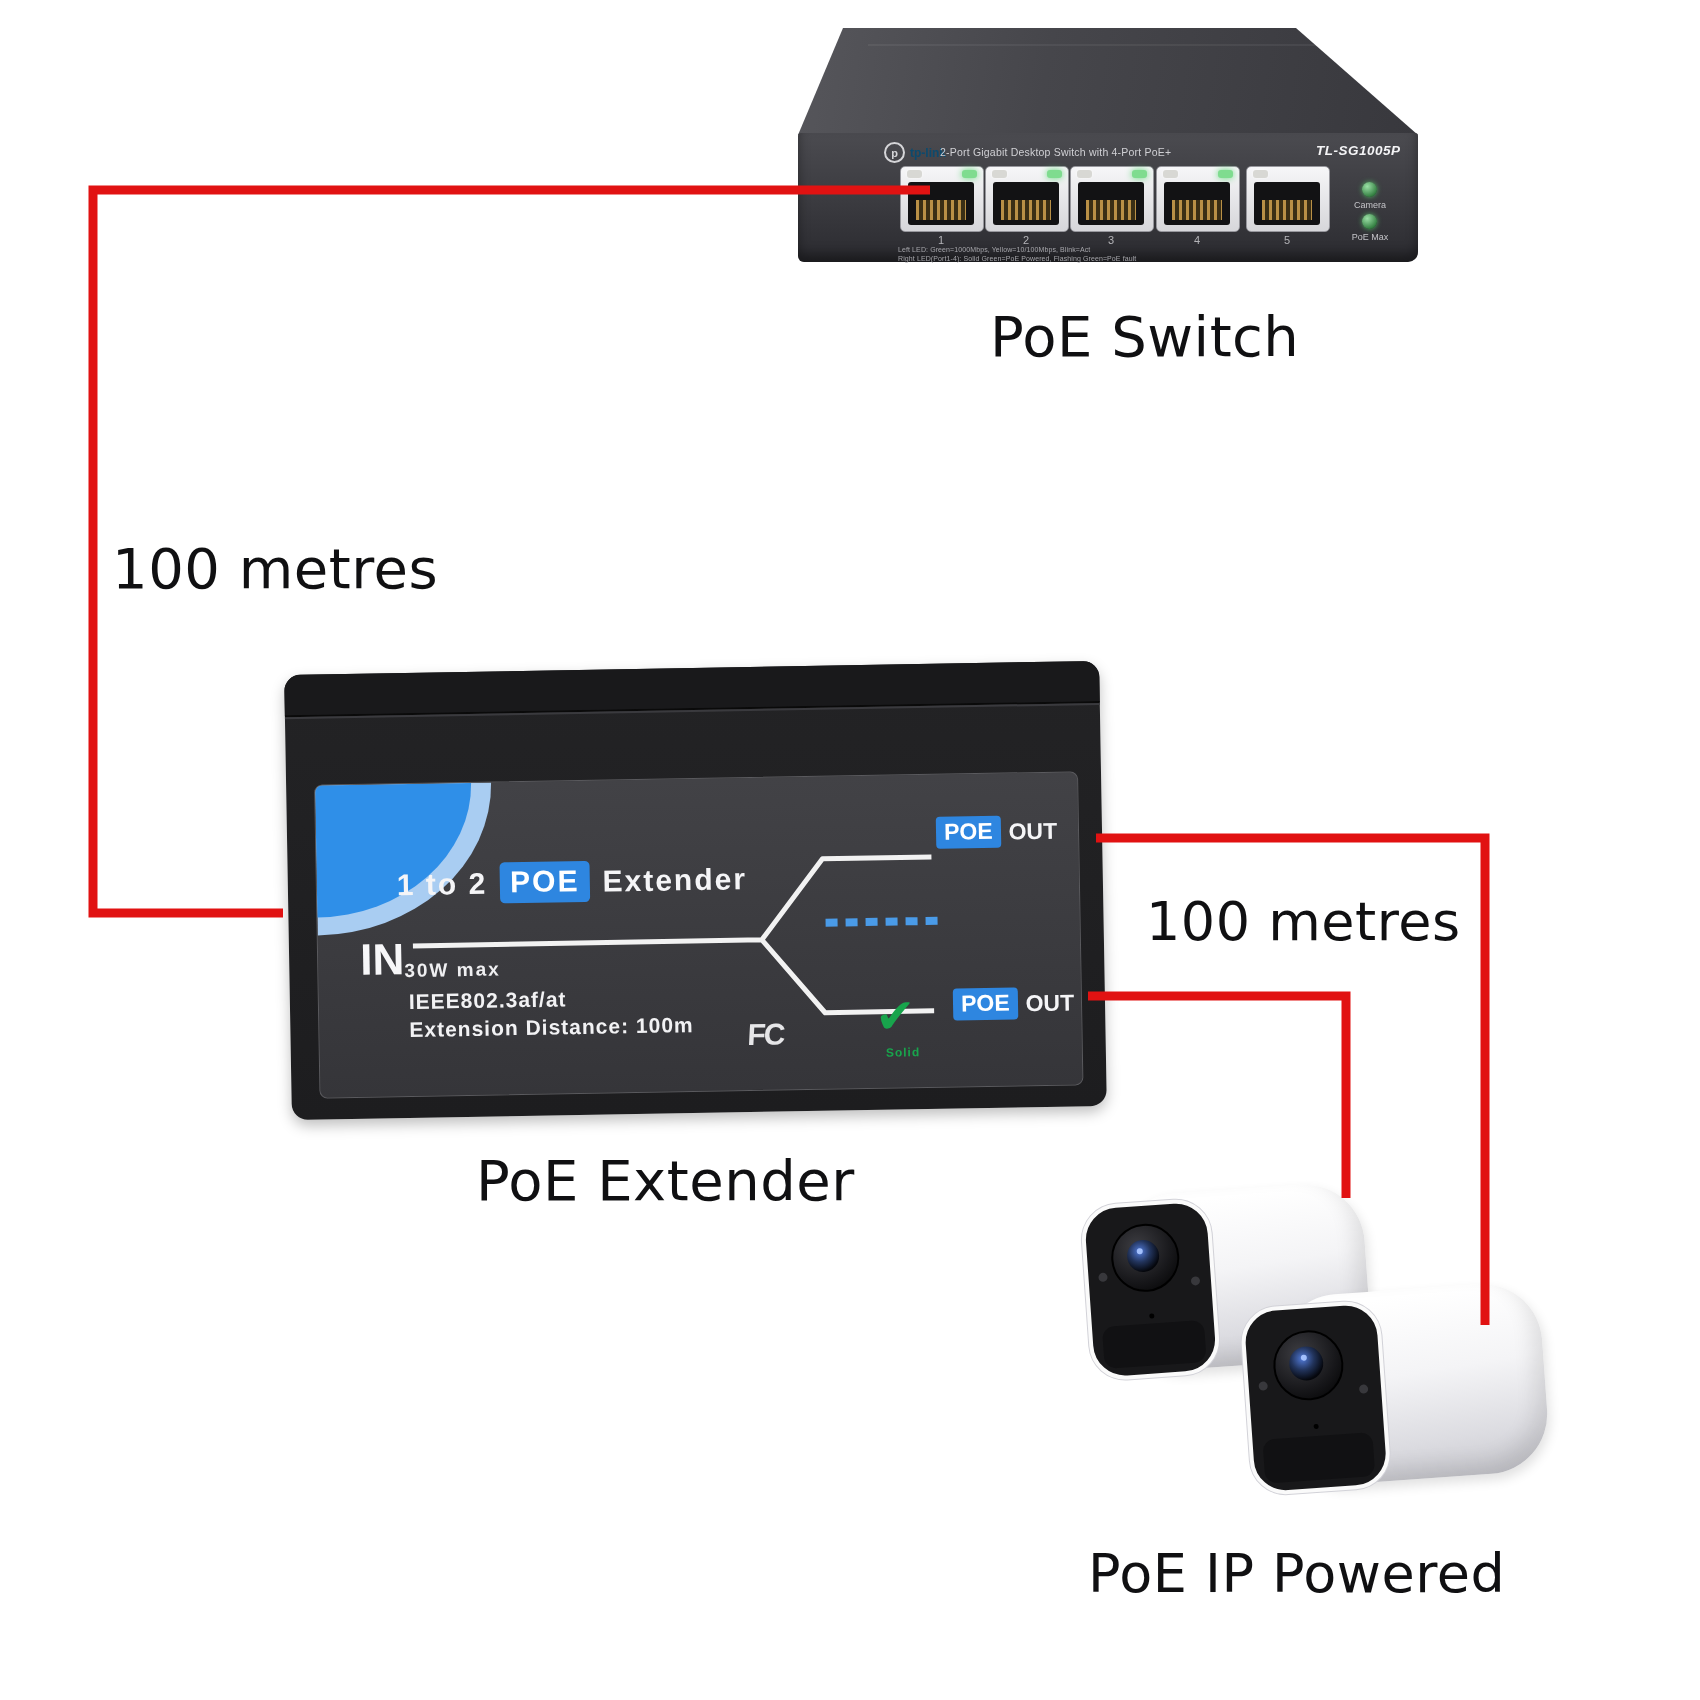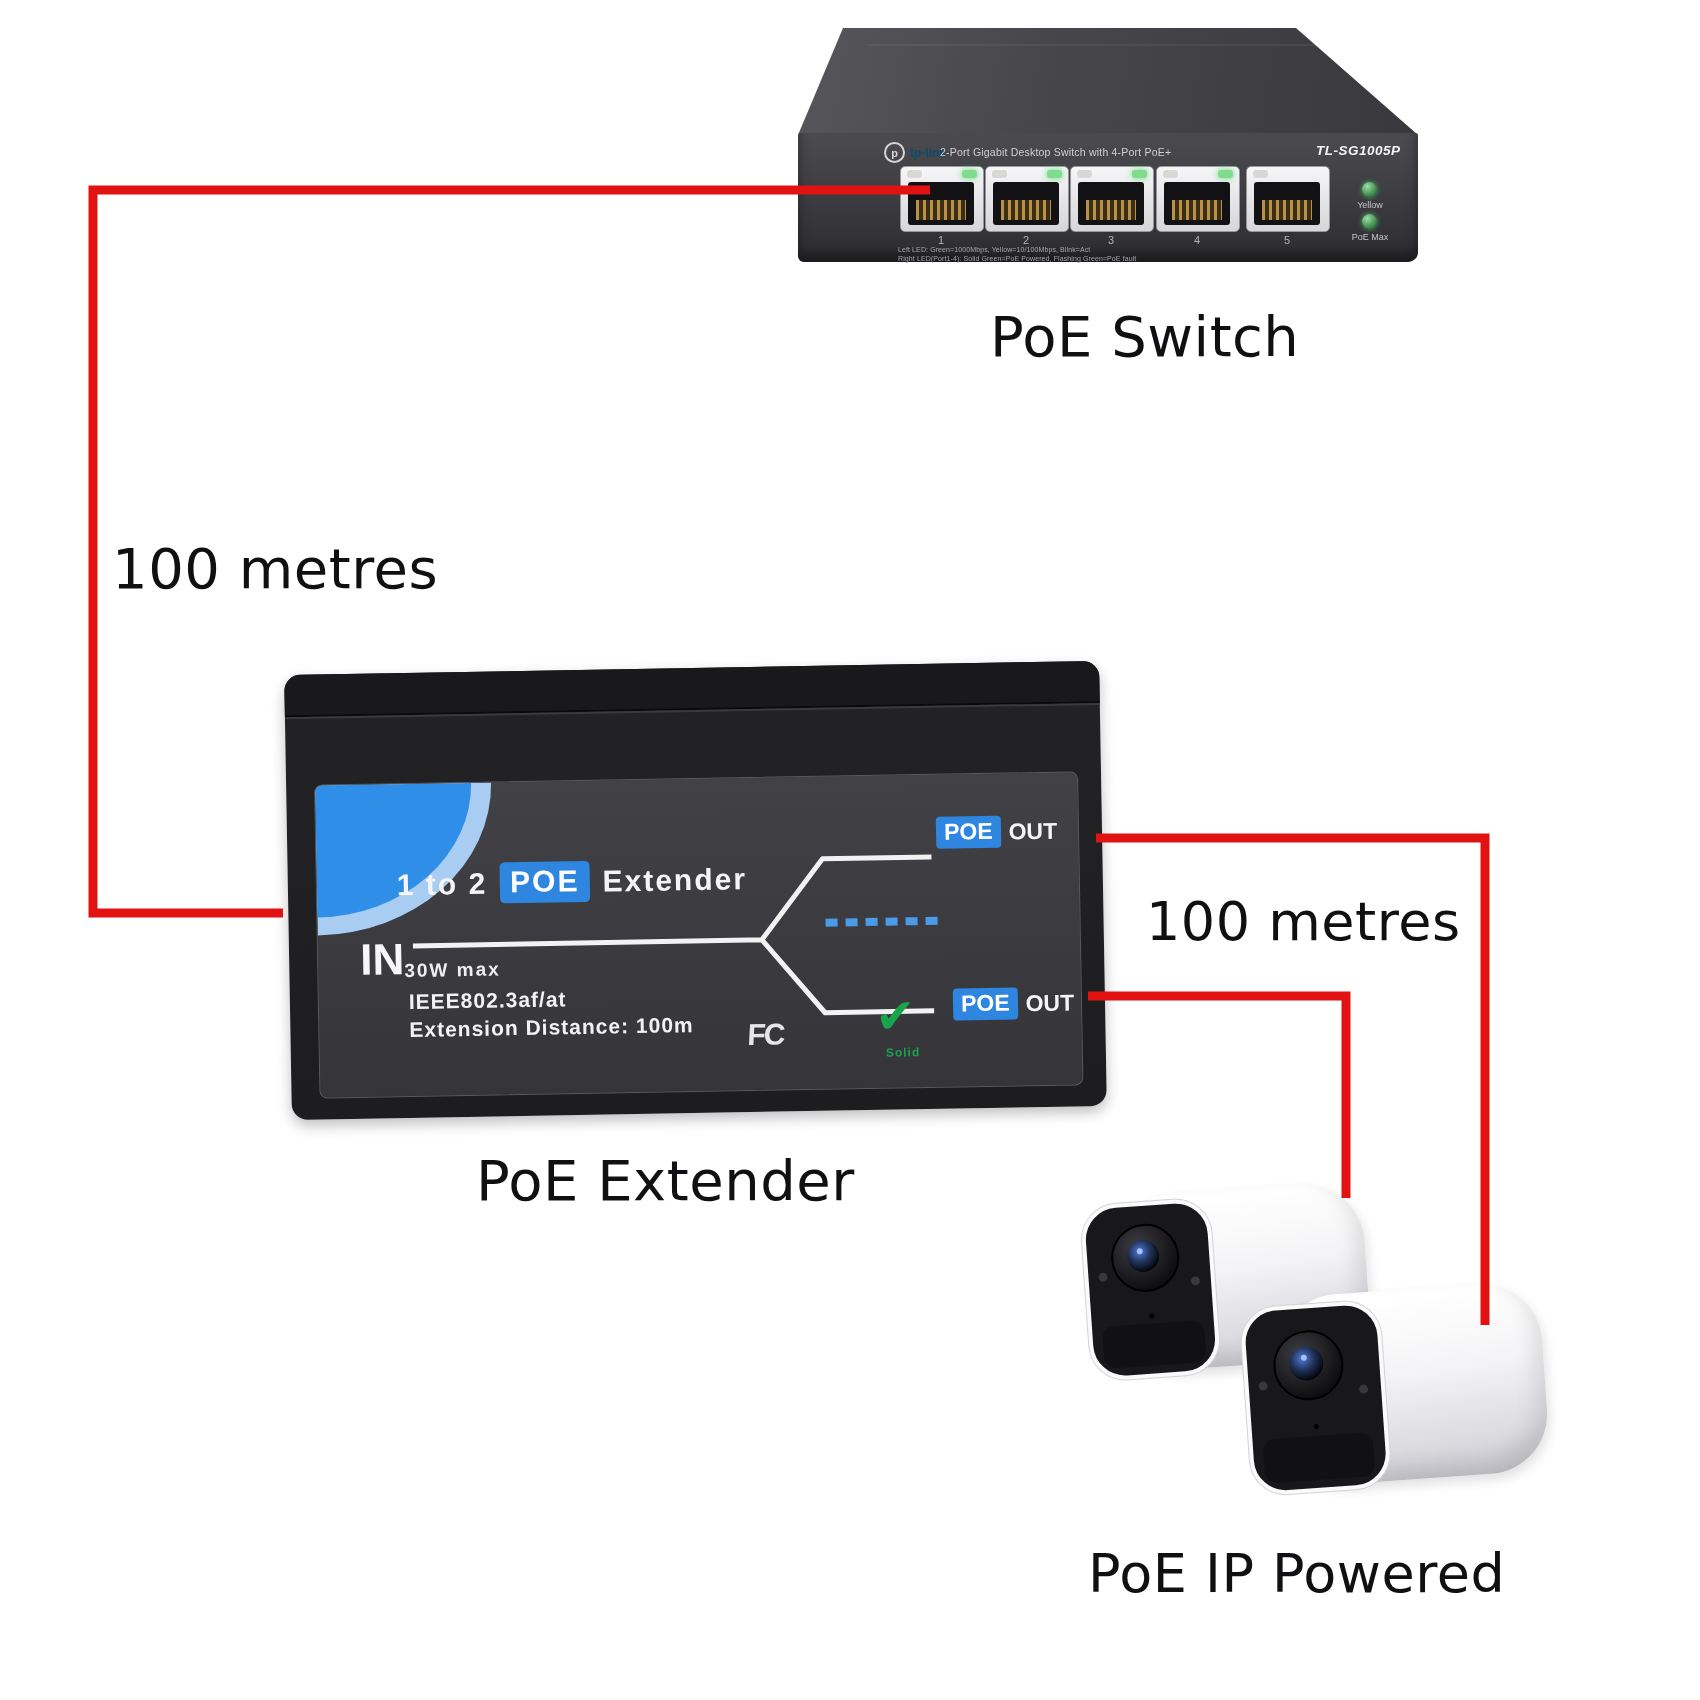--- a/index.html
+++ b/index.html
@@ -165,21 +165,21 @@
         </div>
     </div>
 
     <div class="port-num" style="left:102px">1</div>
     <div class="port-num" style="left:187px">2</div>
     <div class="port-num" style="left:272px">3</div>
     <div class="port-num" style="left:358px">4</div>
     <div class="port-num" style="left:448px">5</div>
 
     <div class="status-led" style="top:154px"></div>
-    <div class="status-led-label" style="top:172px">Yellow</div>
+    <div class="status-led-label" style="top:172px">Camera</div>
     <div class="status-led" style="top:186px"></div>
     <div class="status-led-label" style="top:204px">PoE Max</div>
 
     <div class="sw-fineprint" style="top:217px">Left LED:  Green=1000Mbps, Yellow=10/100Mbps, Blink=Act</div>
     <div class="sw-fineprint" style="top:226px">Right LED(Port1-4):  Solid Green=PoE Powered, Flashing Green=PoE fault</div>
   </div>
 
   <div class="extender">
     <div class="ext-lid"></div>
     <div class="ext-panel">

